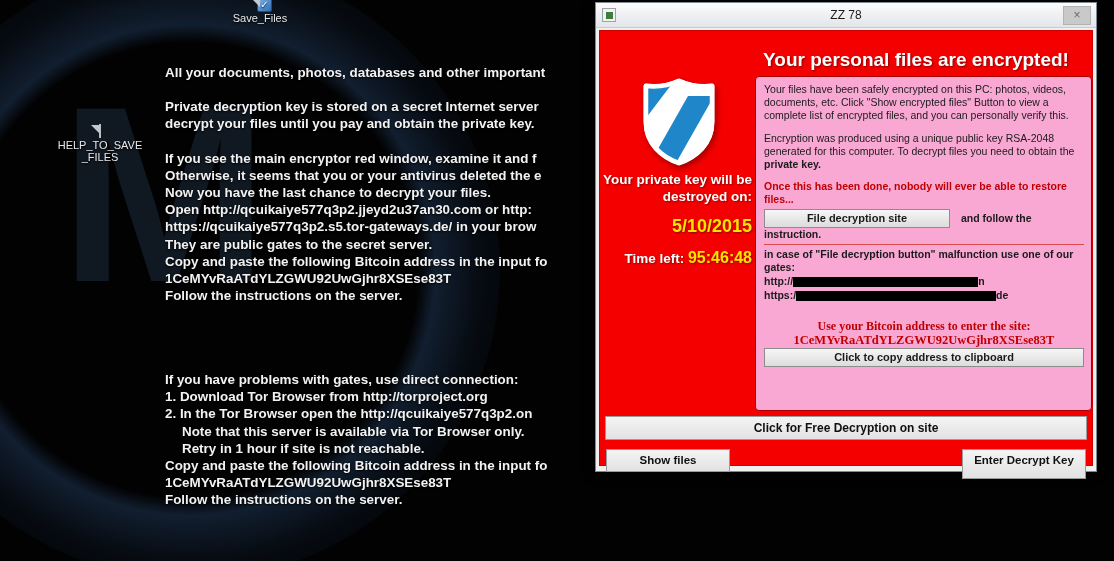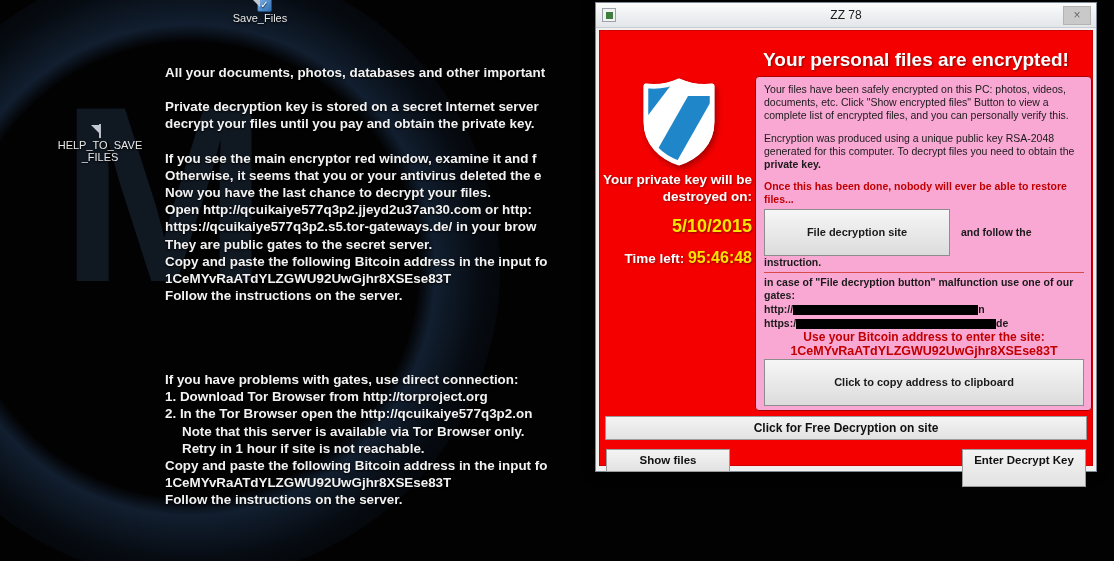--- a/index.html
+++ b/index.html
@@ -227,21 +227,21 @@
   .hr-red { border-top: 1px solid #d94b4b; margin: 3px 0 3px 0; }
 
   .btn-flat {
     display: inline-block;
     background: linear-gradient(to bottom,#f6f6f6,#dcdcdc);
     border: 1px solid #8d8d8d;
     text-align: center;
     font-size: 11px;
     font-weight: bold;
     color: #1a1a1a;
-    padding: 16px 0;
+    padding: 2px 0;
   }
   .btn-decrypt-site { width: 186px; }
   .btn-copy-addr { width: 100%; margin-top: 1px; }
 
   .redacted {
     display: inline-block;
     background: #000000;
     height: 10px;
     vertical-align: middle;
     position: relative;
@@ -280,21 +280,21 @@
     line-height: 21px;
     font-size: 11.5px;
     font-weight: bold;
     color: #111;
   }
   #btn-enter {
     position: absolute;
     right: 6px;
     top: 418px;
     width: 124px;
-    height: 38px;
+    height: 30px;
     background: linear-gradient(to bottom,#f4f4f4,#e2e2e2);
     border: 1px solid #9b9b9b;
     text-align: center;
     line-height: 21px;
     font-size: 11.5px;
     font-weight: bold;
     color: #111;
   }
 
   
@@ -440,21 +440,21 @@
       <div class="hr-red"></div>
 
       <div class="b">in case of "File decryption button" malfunction use one of our gates:</div>
       <div class="gate-line">
         <span>http://</span><span class="redacted" style="width:185px;"></span><span>n</span>
       </div>
       <div class="gate-line">
         <span>https:/</span><span class="redacted" style="width:200px;"></span><span>de</span>
       </div>
 
-      <div class="addr-center" style="margin-top:1px;">
+      <div class="addr-center" style="margin-top:18px;font-family:Liberation Serif, serif;">
         <div class="t1">Use your Bitcoin address to  enter the site:</div>
         <div class="t2">1CeMYvRaATdYLZGWU92UwGjhr8XSEse83T</div>
       </div>
 
       <div class="btn-flat btn-copy-addr">Click to copy address to clipboard</div>
 
       
 
       
 

